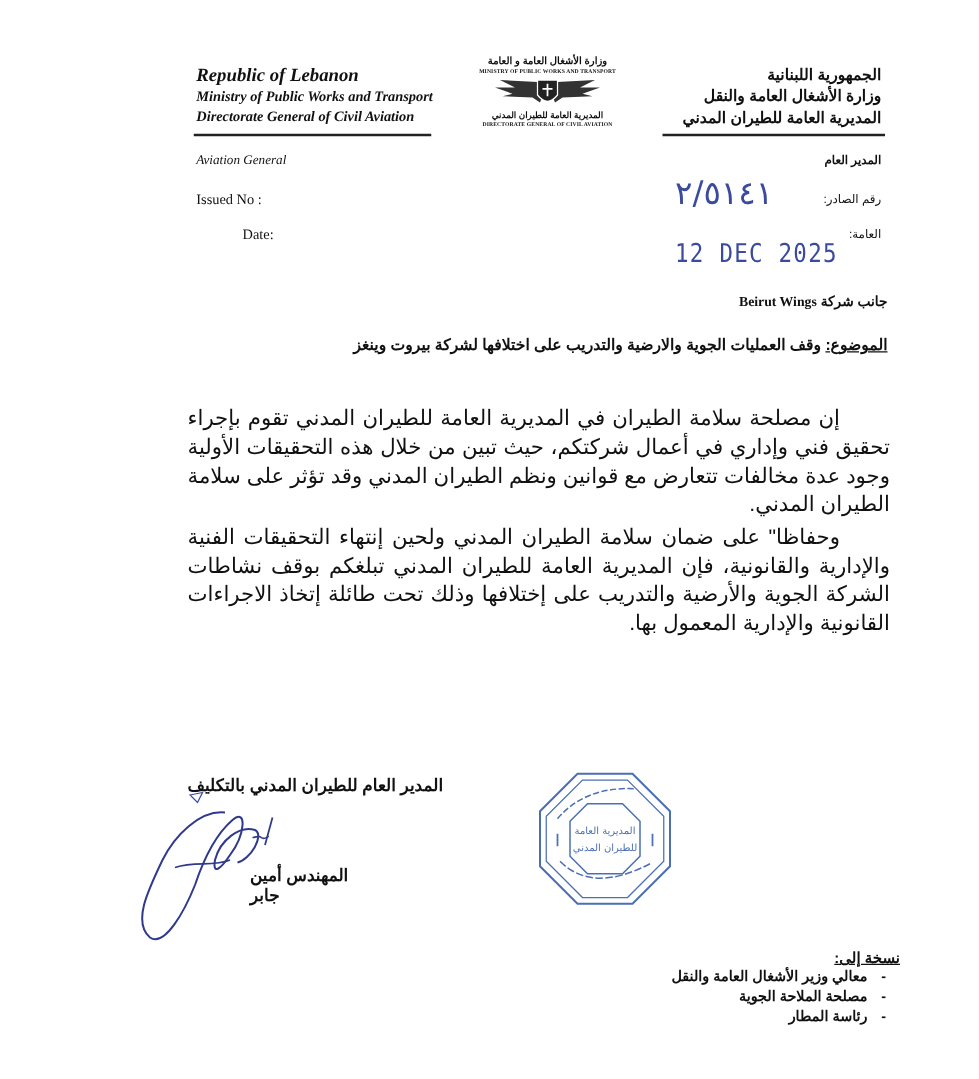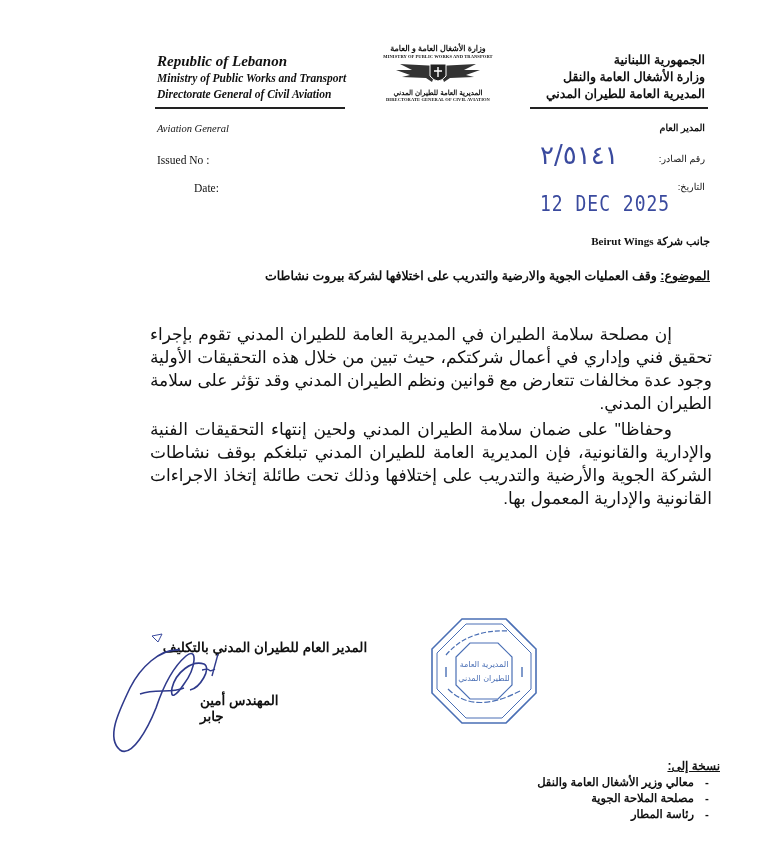--- a/index.html
+++ b/index.html
@@ -39,21 +39,21 @@
   .subject { right: 73px; top: 268px; direction: rtl; font-size: 12.5px; font-weight: bold; white-space: nowrap; }
   .subject .lbl { text-decoration: underline; }
 
   
   .para { left: 150px; width: 562px; direction: rtl; text-align: justify; text-align-last: right; font-size: 17px; line-height: 23px; }
   .para1 { top: 323px; }
   .para2 { top: 418px; }
   .para p { margin: 0; text-indent: 40px; }
 
   
-  .sig-title { left: 150px; top: 620px; width: 230px; direction: rtl; text-align: center; font-size: 13.5px; font-weight: bold; margin-top: 19px; }
+  .sig-title { left: 150px; top: 620px; width: 230px; direction: rtl; text-align: left; font-size: 13.5px; font-weight: bold; }
   .sig-name { left: 200px; top: 692px; width: 105px; direction: rtl; text-align: left; font-size: 13.5px; font-weight: bold; }
   .signature { left: 100px; top: 628px; }
 
   
   .stamp { left: 428px; top: 615px; }
 
   
   .copies { right: 63px; top: 759px; direction: rtl; text-align: right; font-size: 11.5px; font-weight: bold; }
   .copies .hdr { text-decoration: underline; font-size: 12px; margin-bottom: 1px; }
   .copies ul { list-style: none; margin: 0; padding: 0; }
@@ -88,32 +88,32 @@
   <div>الجمهورية اللبنانية</div>
   <div>وزارة الأشغال العامة والنقل</div>
   <div>المديرية العامة للطيران المدني</div>
 </div>
 <div class="abs ar-rule"></div>
 <div class="abs ar-dg">المدير العام</div>
 
 <div class="abs issued-en">Issued No :</div>
 <div class="abs date-en">Date:</div>
 <div class="abs issued-ar">رقم الصادر:</div>
-<div class="abs date-ar">التاريخ:</div>
+<div class="abs date-ar">العامة:</div>
 <div class="abs issued-val">٢/٥١٤١</div>
 <div class="abs date-val">12 DEC 2025</div>
 
 <div class="abs recipient">
   <span>جانب شركة</span>
   <span class="en">Beirut Wings</span>
 </div>
 
 <div class="abs subject">
   <span class="lbl">الموضوع:</span>
-  <span>وقف العمليات الجوية والارضية والتدريب على اختلافها لشركة بيروت نشاطات</span>
+  <span>وقف العمليات الجوية والارضية والتدريب على اختلافها لشركة بيروت وينغز</span>
 </div>
 
 <div class="abs para para1">
   <p>إن مصلحة سلامة الطيران في المديرية العامة للطيران المدني تقوم بإجراء تحقيق فني وإداري في أعمال شركتكم، حيث تبين من خلال هذه التحقيقات الأولية وجود عدة مخالفات تتعارض مع قوانين ونظم الطيران المدني وقد تؤثر على سلامة الطيران المدني.</p>
 </div>
 <div class="abs para para2">
   <p>وحفاظا" على ضمان سلامة الطيران المدني ولحين إنتهاء التحقيقات الفنية والإدارية والقانونية، فإن المديرية العامة للطيران المدني تبلغكم بوقف نشاطات الشركة الجوية والأرضية والتدريب على إختلافها وذلك تحت طائلة إتخاذ الاجراءات القانونية والإدارية المعمول بها.</p>
 </div>
 
 <div class="abs sig-title">المدير العام للطيران المدني بالتكليف</div>

